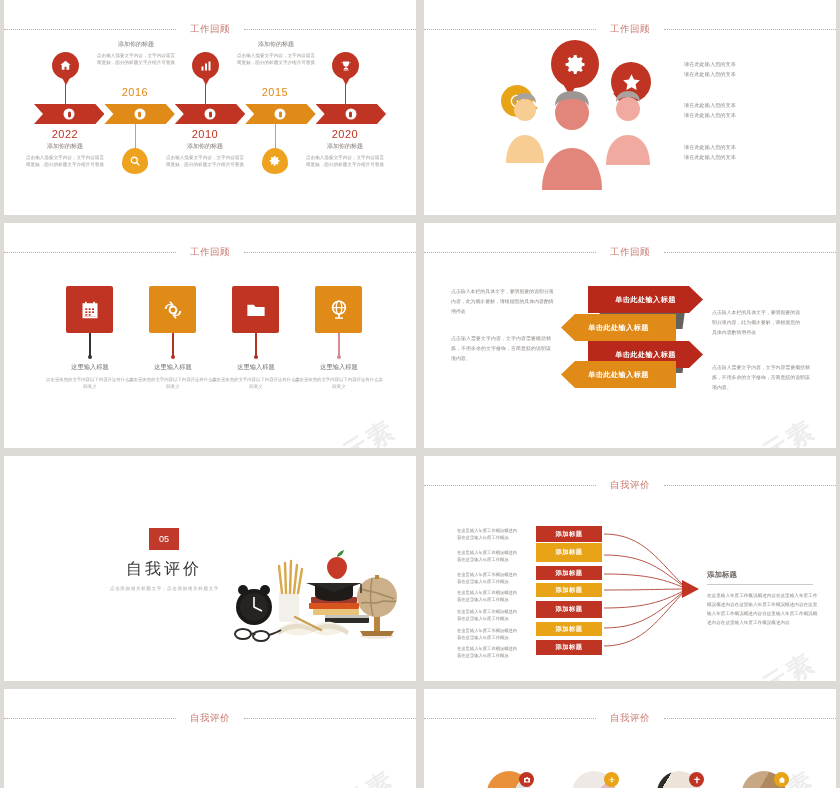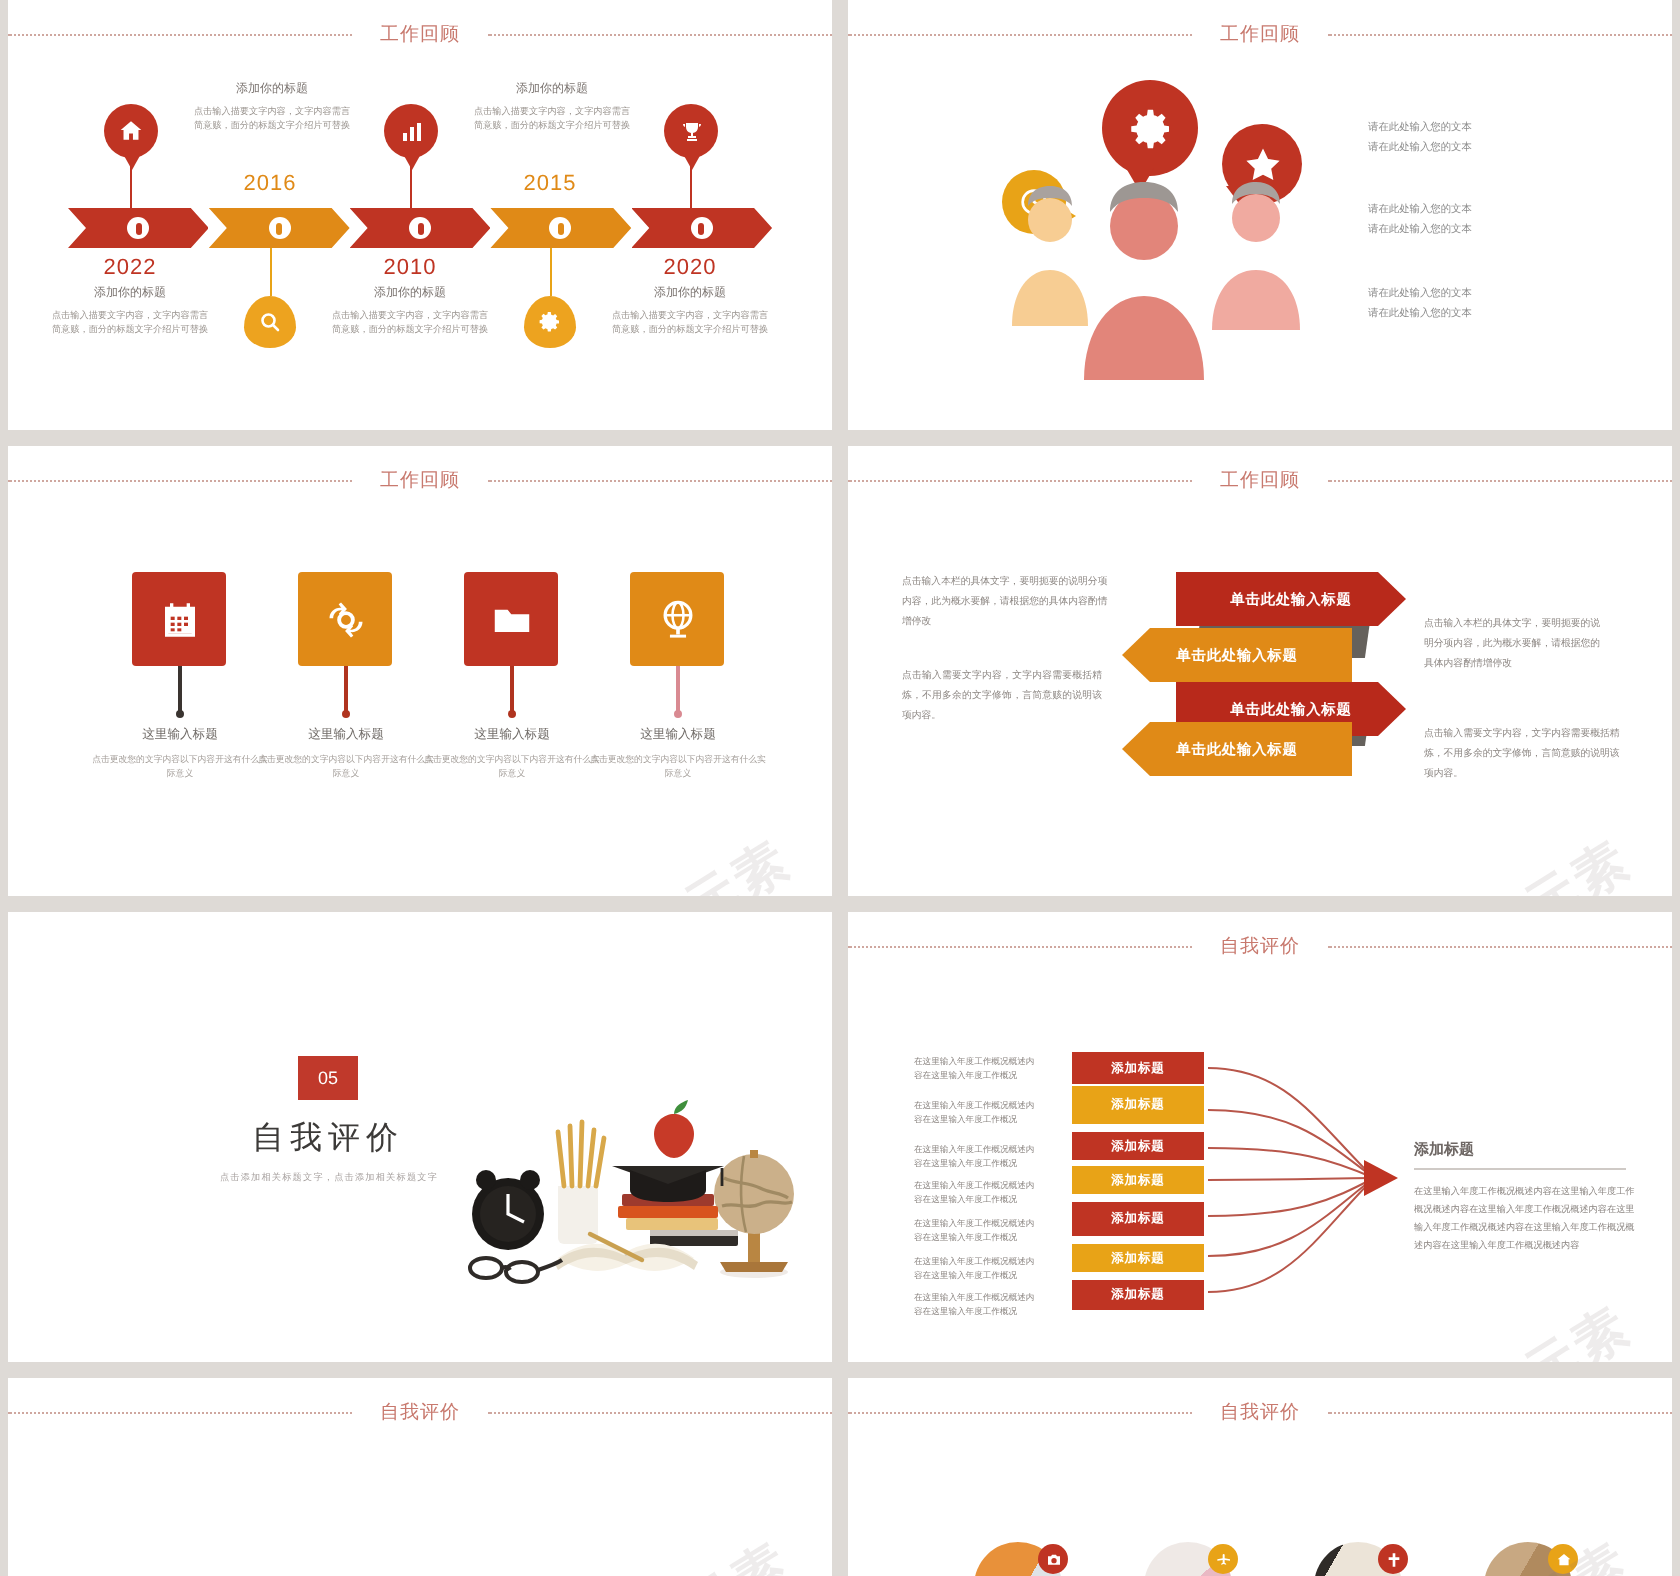--- a/index.html
+++ b/index.html
@@ -16,21 +16,21 @@
     column-gap:8px;row-gap:8px;
     padding:0 4px;
     box-sizing:border-box;
   }
   .slide{
     background:#fff;position:relative;overflow:hidden;
     box-sizing:border-box;
   }
   
   .hdr{
-    position:absolute;left:0;right:0;top:8px;height:18px;
+    position:absolute;left:0;right:0;top:20px;height:18px;
     display:flex;align-items:center;justify-content:flex-start;gap:0;
   }
   .hdr .dline{
     flex:1;height:0;border-top:1px dotted #cfa79f;
     margin-top:1px;
   }
   .hdr .ttl{
     color:#c8796e;font-size:9.5px;letter-spacing:.5px;
     padding:0 14px;white-space:nowrap;font-weight:400;
   }

